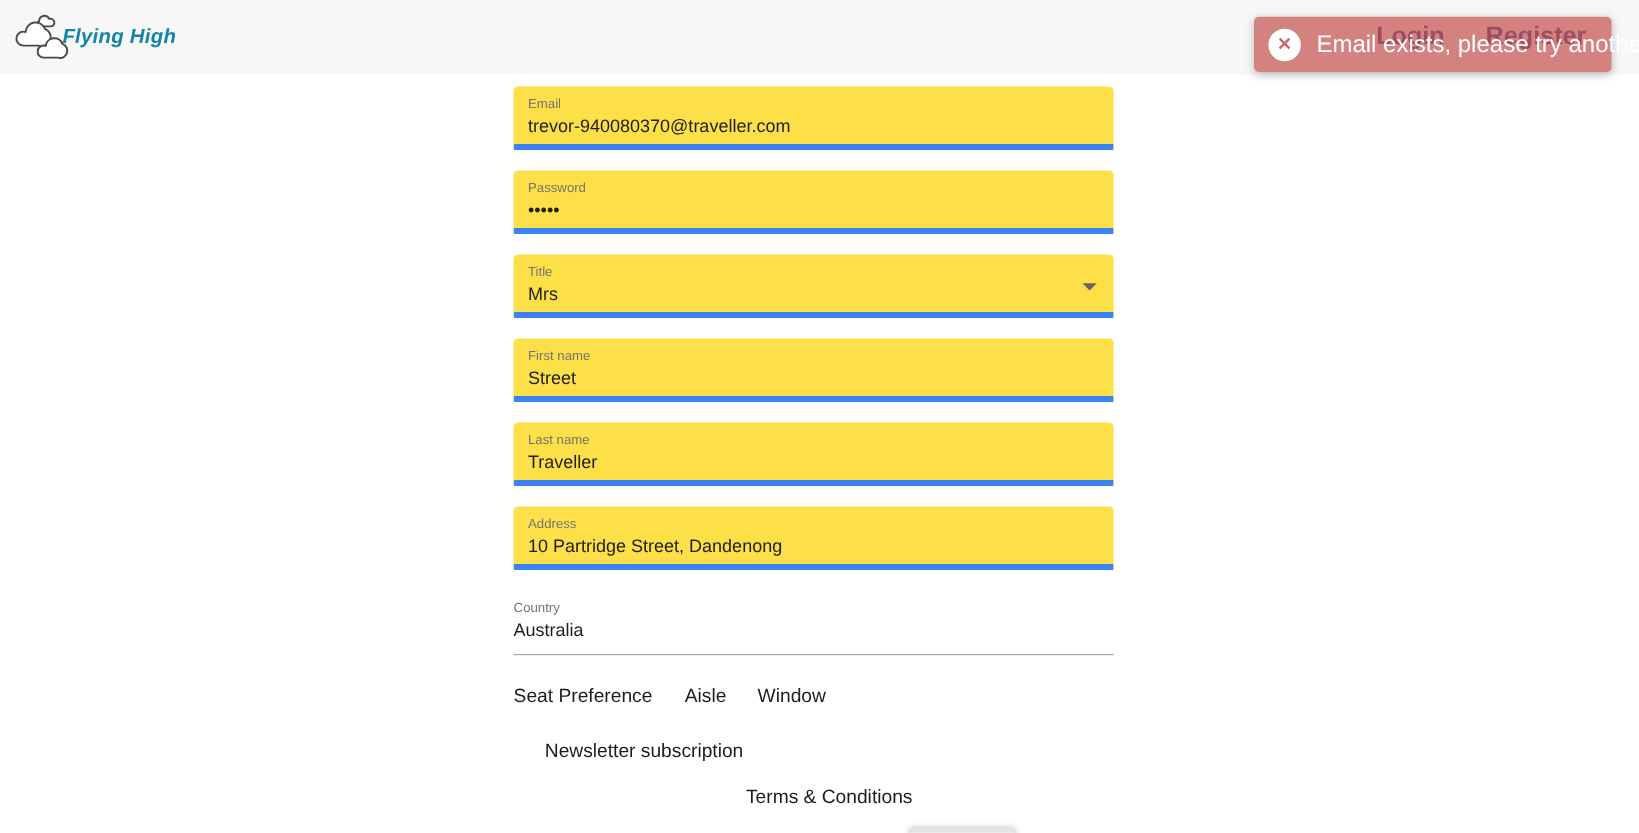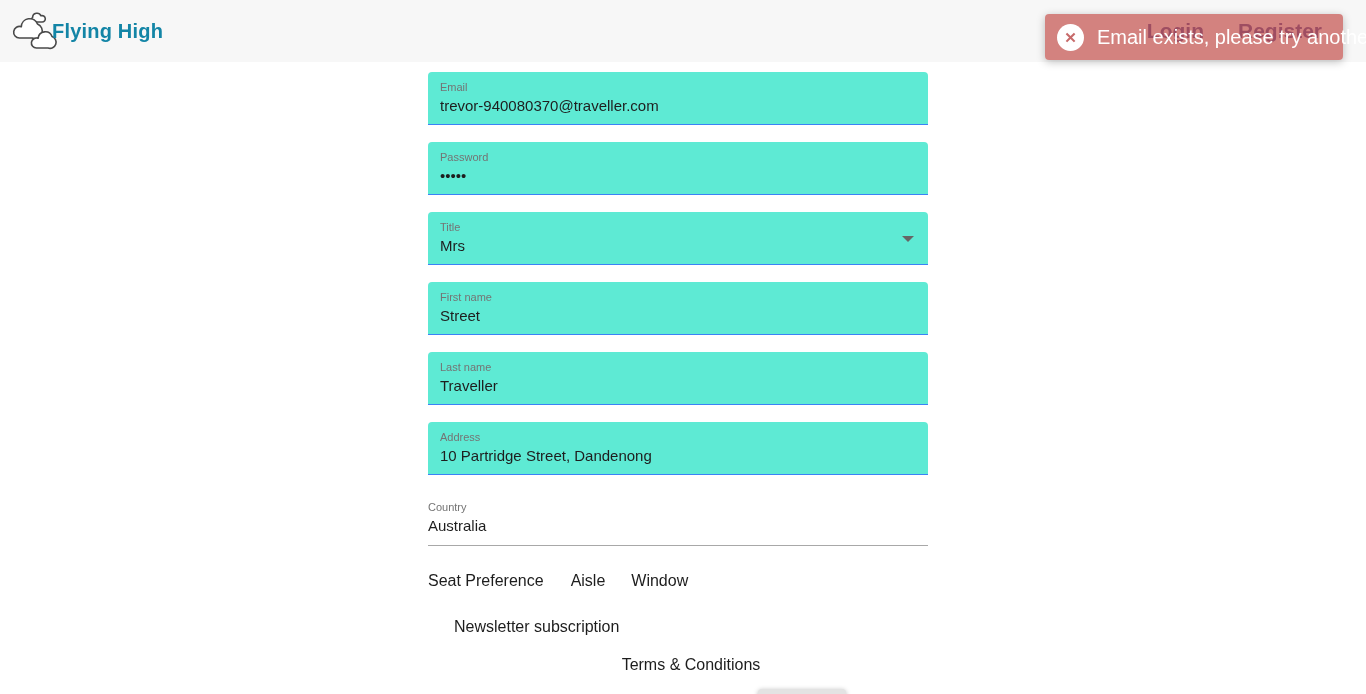--- a/index.html
+++ b/index.html
@@ -14,21 +14,21 @@
   
   .header {
     position: absolute; top: 0; left: 0; width: 100%; height: 62px;
     background: #f7f7f7;
     display: flex; align-items: center; justify-content: space-between;
     padding: 0 44px 0 12px; z-index: 2;
   }
   .brand { display: flex; align-items: center; cursor: pointer; }
   .brand svg { display: block; margin-right: -6px; }
   .brand-text {
-    color: #1385a6; font-size: 20px; font-weight: bold; letter-spacing: 0.2px;
+    color: #1385a6; font-size: 17px; font-weight: bold; letter-spacing: 0.2px; font-style: italic;
   }
   .nav { display: flex; gap: 34px; align-items: center; }
   .nav a {
     color: #3b3a8e; font-size: 21px; font-weight: 700; text-decoration: none;
     cursor: pointer;
   }
 
   
   .toast {
     position: absolute; top: 14px; left: 1045px; width: 298px; height: 46px;
@@ -47,22 +47,22 @@
     flex: 0 0 27px;
   }
   .toast-msg { color: #ffffff; font-size: 20px; margin-left: 13px; white-space: nowrap; }
 
   
   .form-col { position: absolute; left: 428px; top: 72px; width: 500px; z-index: 1; }
 
   .field {
     position: relative;
     height: 53px; margin-bottom: 17px;
-    background: #5eead4;
-    border-bottom: 1px solid #3b82f6;
+    background: #fde047;
+    border-bottom: 5px solid #3b82f6;
     border-radius: 4px 4px 0 0;
     padding: 9px 12px 0 12px;
     cursor: text;
   }
   .flabel { font-size: 11px; line-height: 12px; color: #747474; }
   .fvalue { font-size: 15px; line-height: 19px; color: #1e1e1e; margin-top: 3px; white-space: nowrap; }
 
   .field--select { cursor: pointer; }
   .caret {
     position: absolute; right: 14px; top: 24px;

